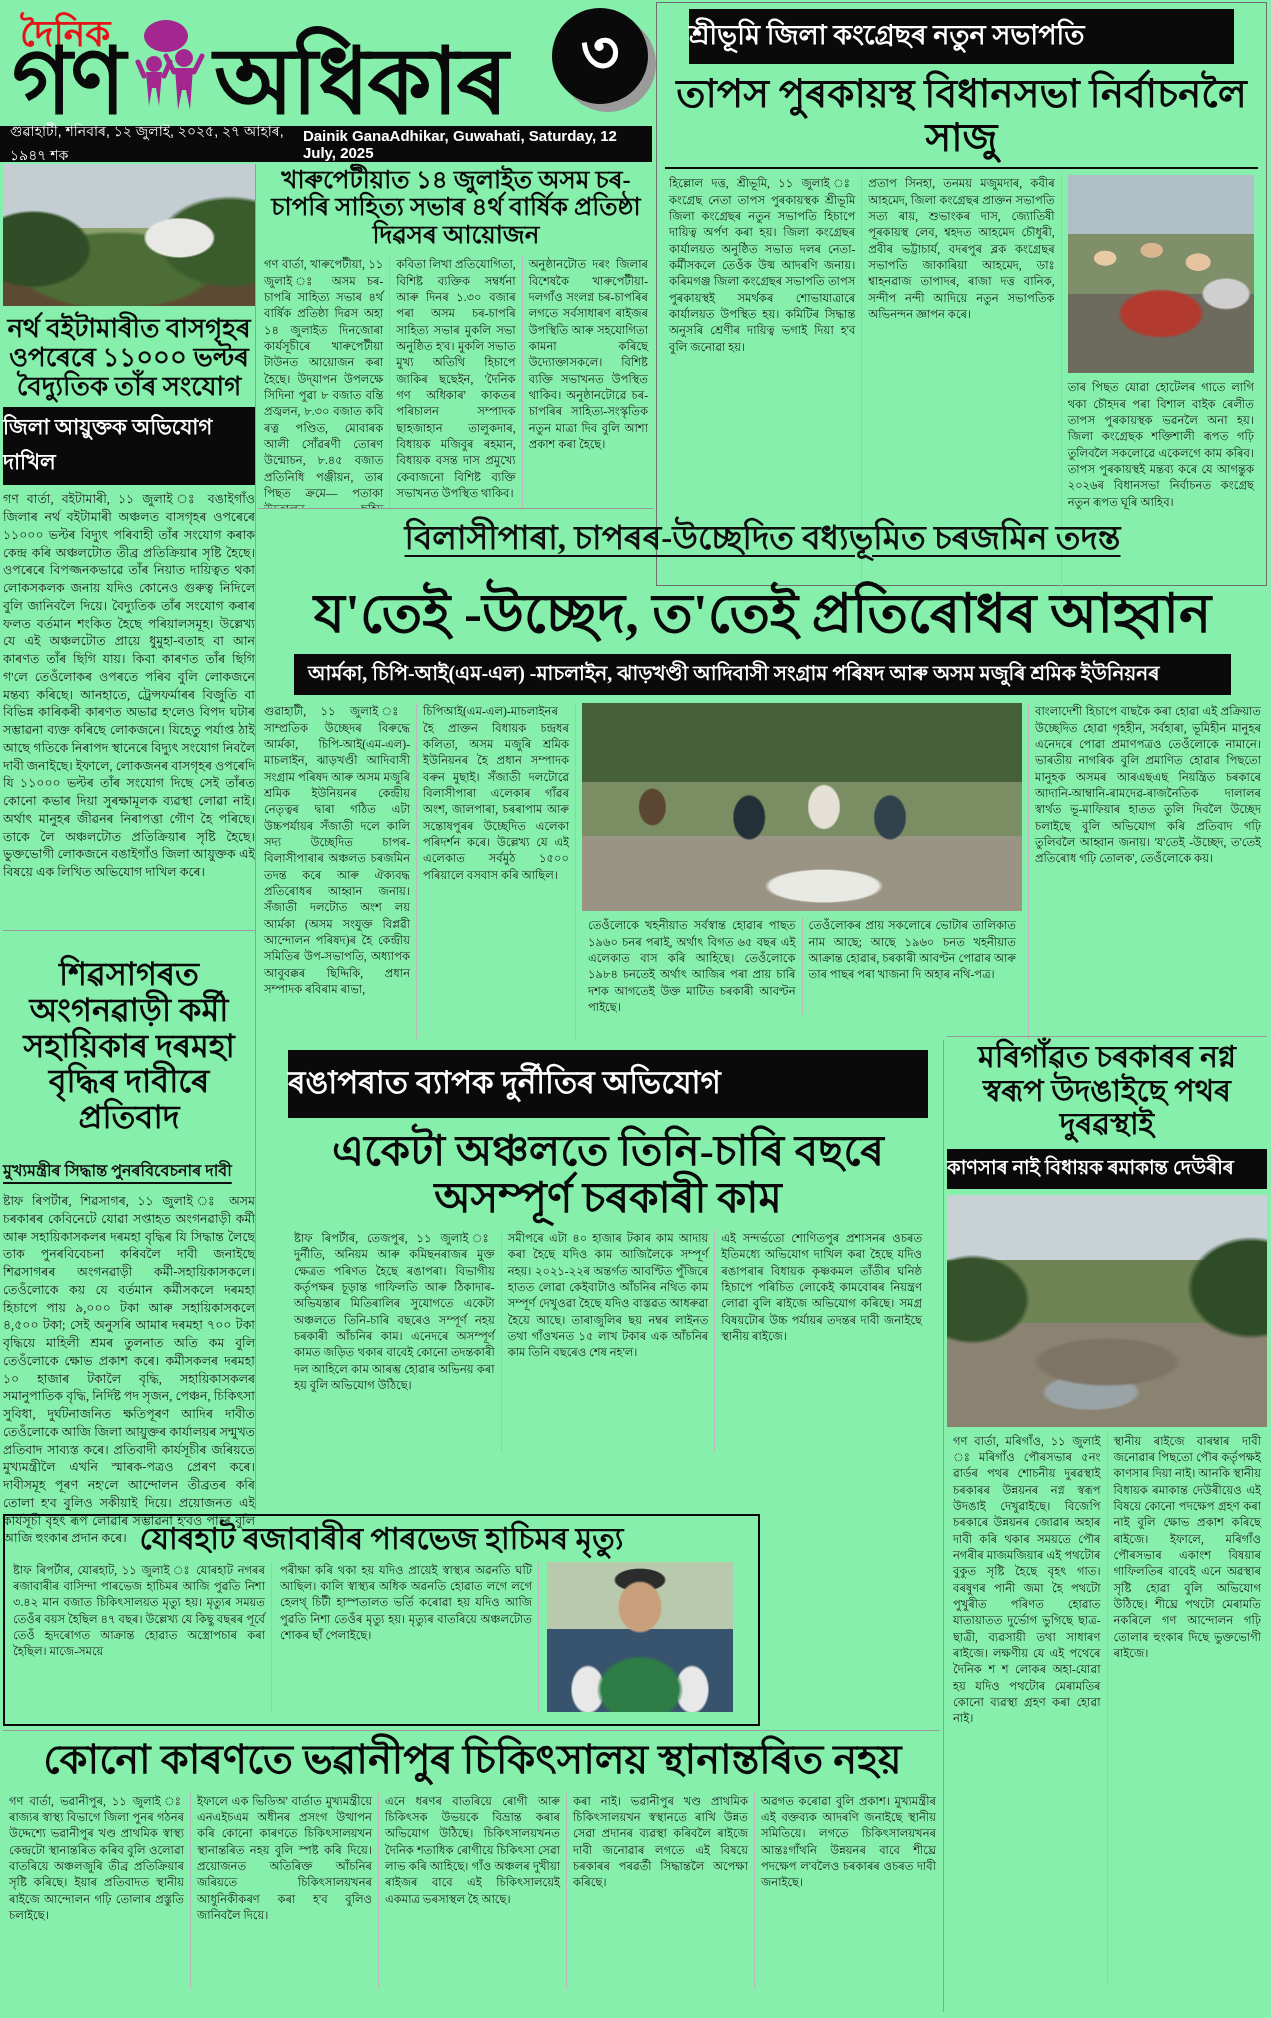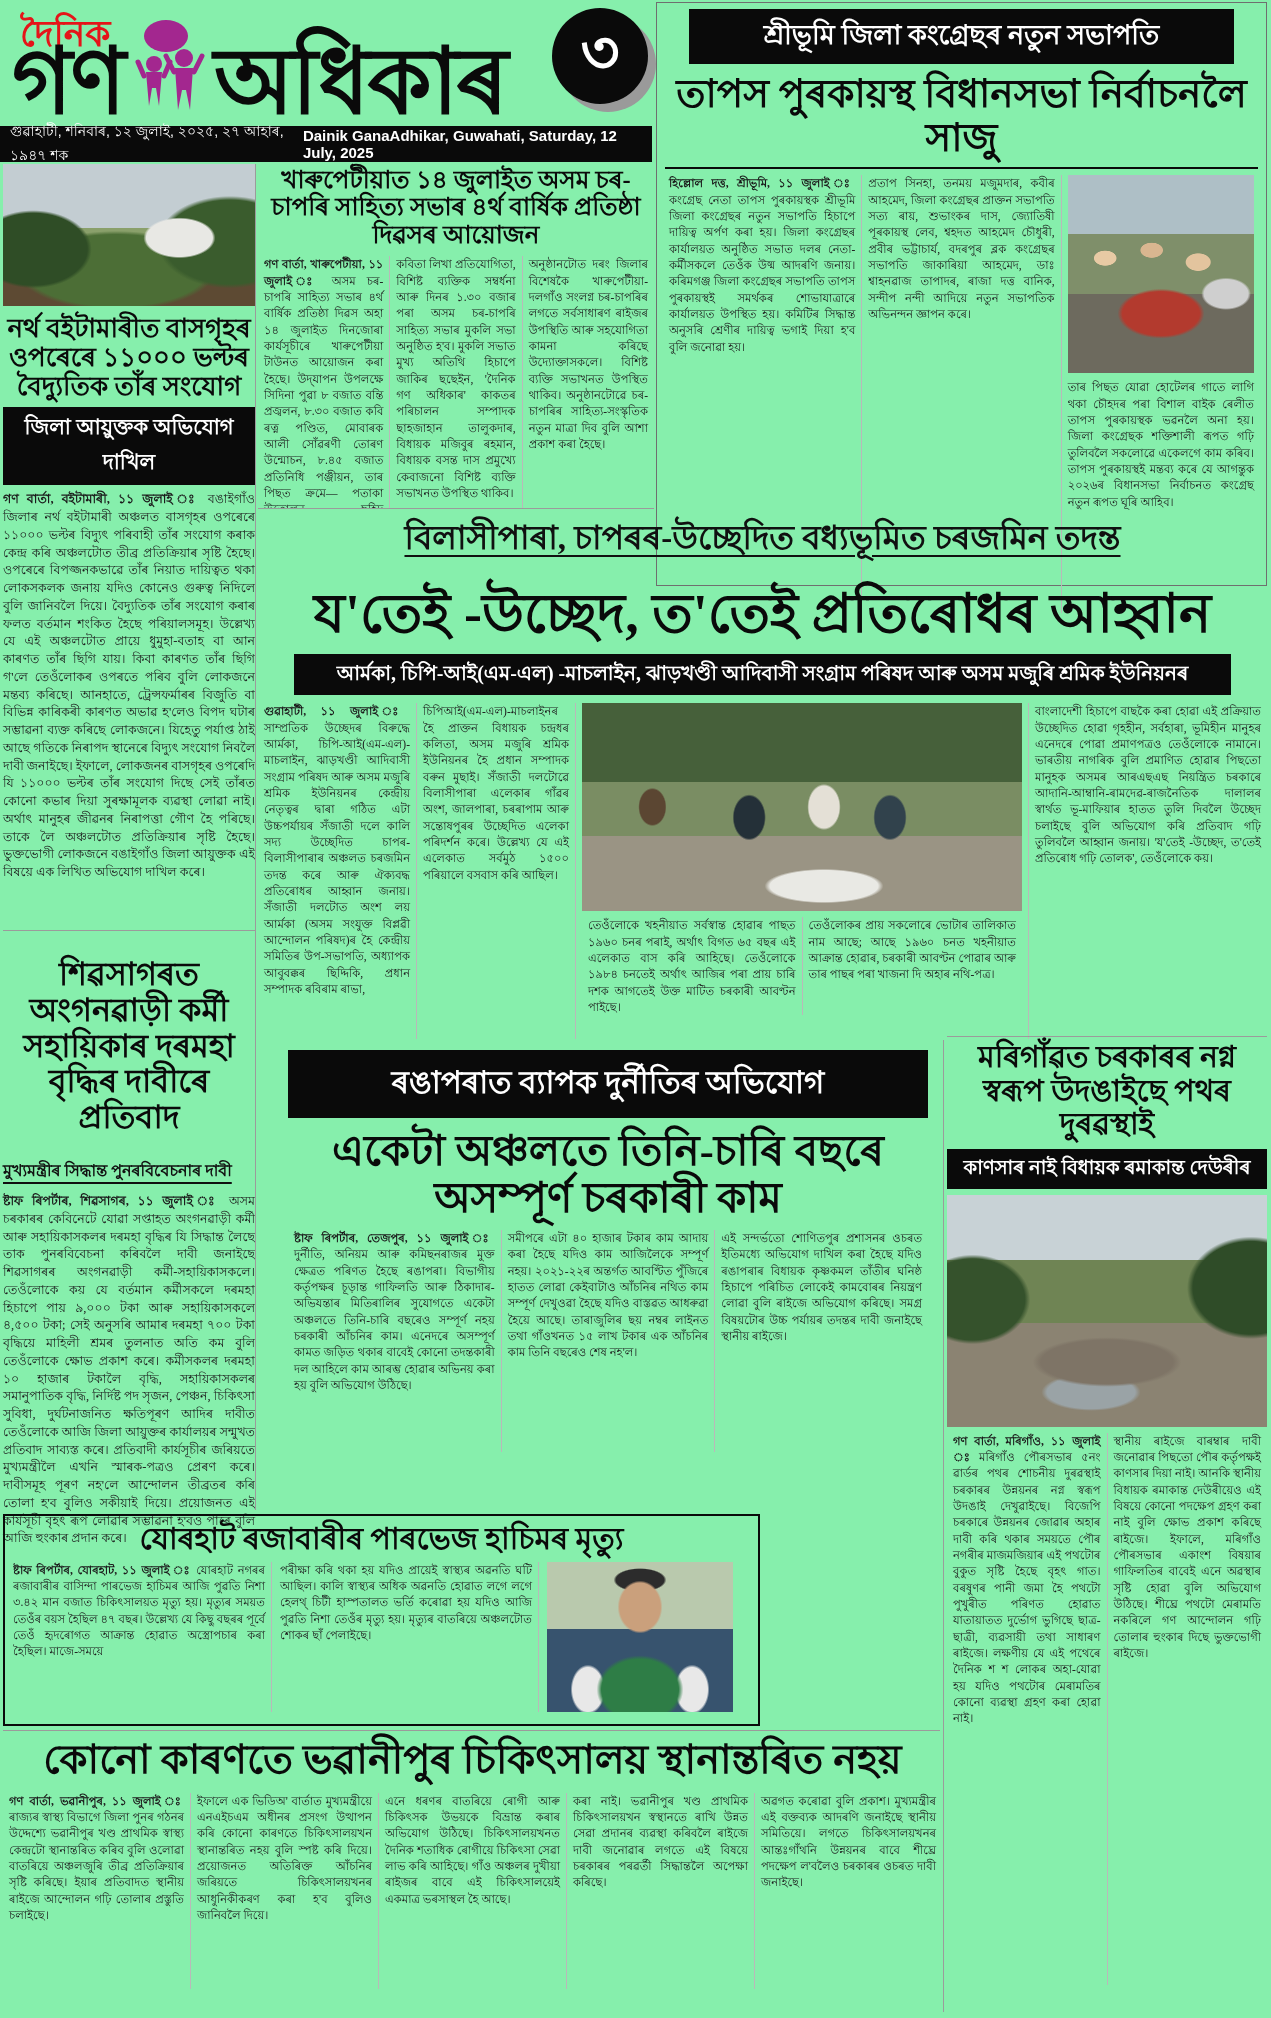--- a/index.html
+++ b/index.html
@@ -17,23 +17,23 @@
   .page-circle .shadow{position:absolute;left:8px;top:8px;width:96px;height:96px;border-radius:50%;background:#9a9a9a;}
   .page-circle .disc{position:absolute;left:0;top:0;width:96px;height:96px;border-radius:50%;background:#0a0a0a;
     color:#fff;display:flex;align-items:center;justify-content:center;font-size:60px;font-weight:900;}
   .datebar{position:absolute;left:0;top:126px;width:652px;height:36px;background:#0a0a0a;color:#fff;
     display:flex;align-items:center;justify-content:space-between;padding:0 10px;box-sizing:border-box;
     font-family:"Liberation Sans","DejaVu Sans",sans-serif;}
   .datebar .as{font-size:14px;}
   .datebar .en{font-size:15px;font-weight:bold;}
   
   .art{position:absolute;box-sizing:border-box;}
-  .kicker-box{background:#0a0a0a;color:#fff;text-align:center;font-weight:800;}
+  .kicker-box{background:#0a0a0a;color:#fff;text-align:left;font-weight:800;}
   .hl{font-weight:900;text-align:center;line-height:1.12;color:#0a0a0a;}
-  .byline{font-weight:bold;}
+  .byline{font-weight:normal;}
   .body-txt{font-size:11.5px;line-height:1.42;text-align:justify;color:#1a1a1a;}
   .cols{display:flex;}
   .col{flex:1;padding:0 6px;}
   .col + .col{border-left:1px solid #b9b9b9;}
   .underlined{text-decoration:underline;text-underline-offset:6px;text-decoration-thickness:2px;}
   .hairline{position:absolute;background:#9b9b9b;}
   .photo{position:relative;overflow:hidden;background:#888;}
   
   .ph-village{background:
     radial-gradient(60px 34px at 70% 52%, #e8e8e4 0 55%, transparent 60%),

